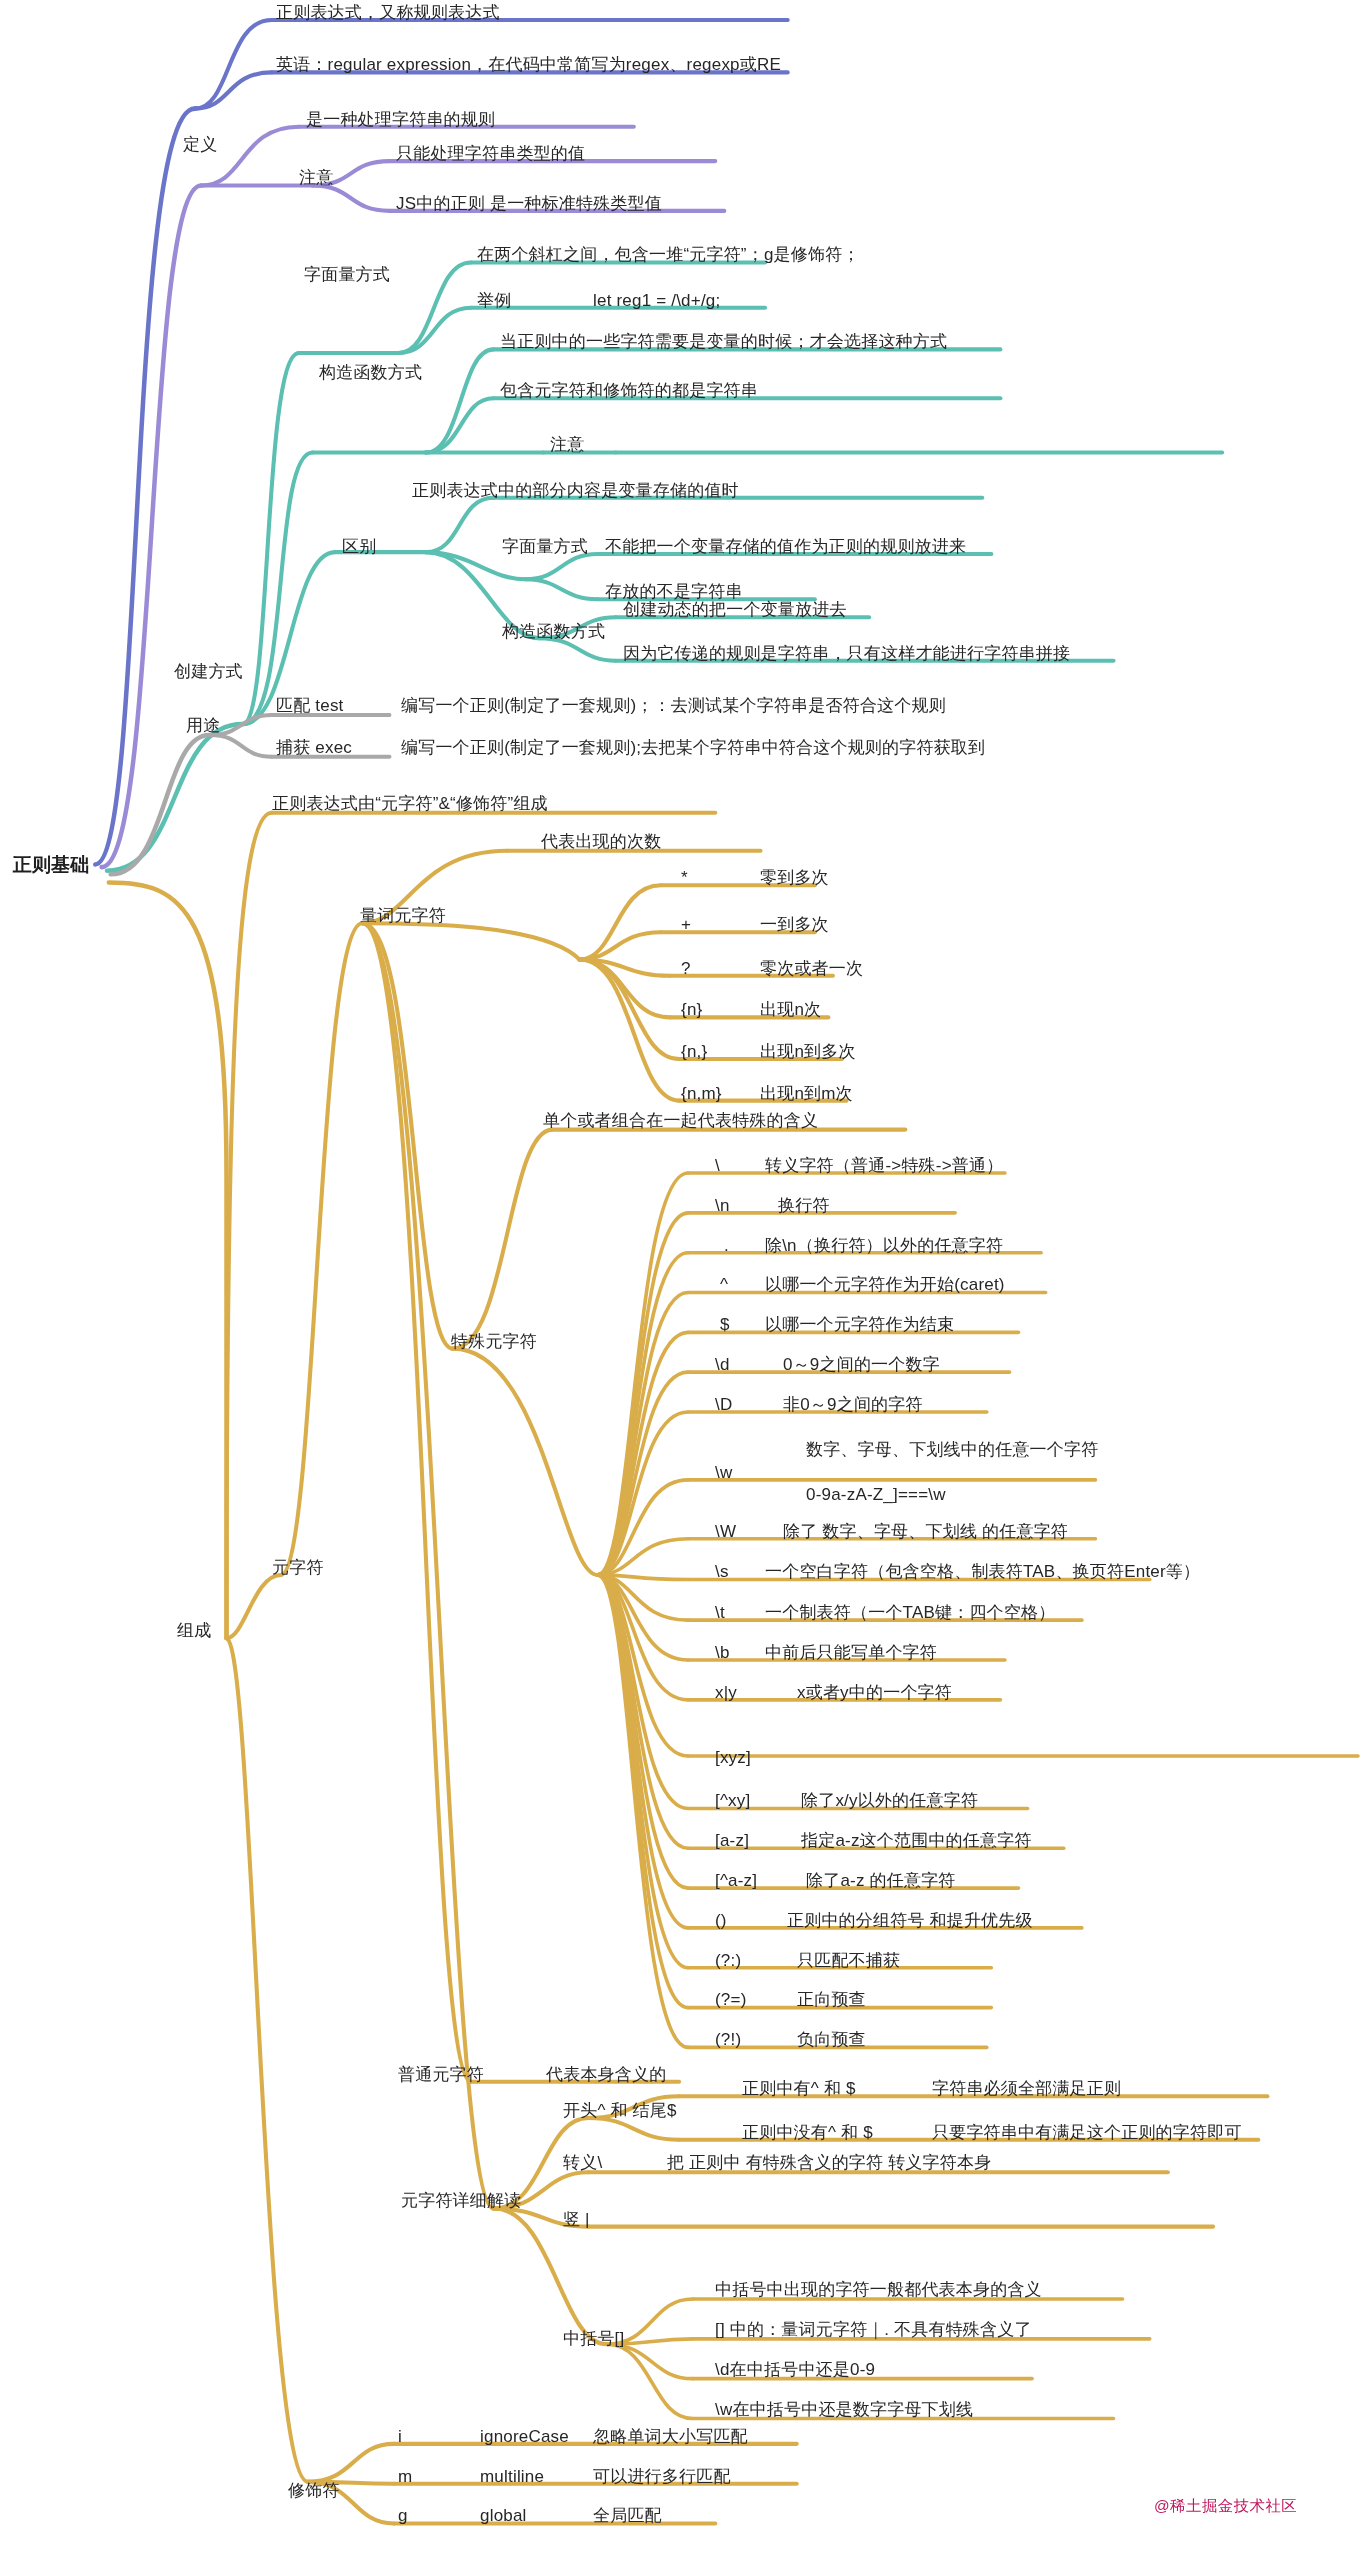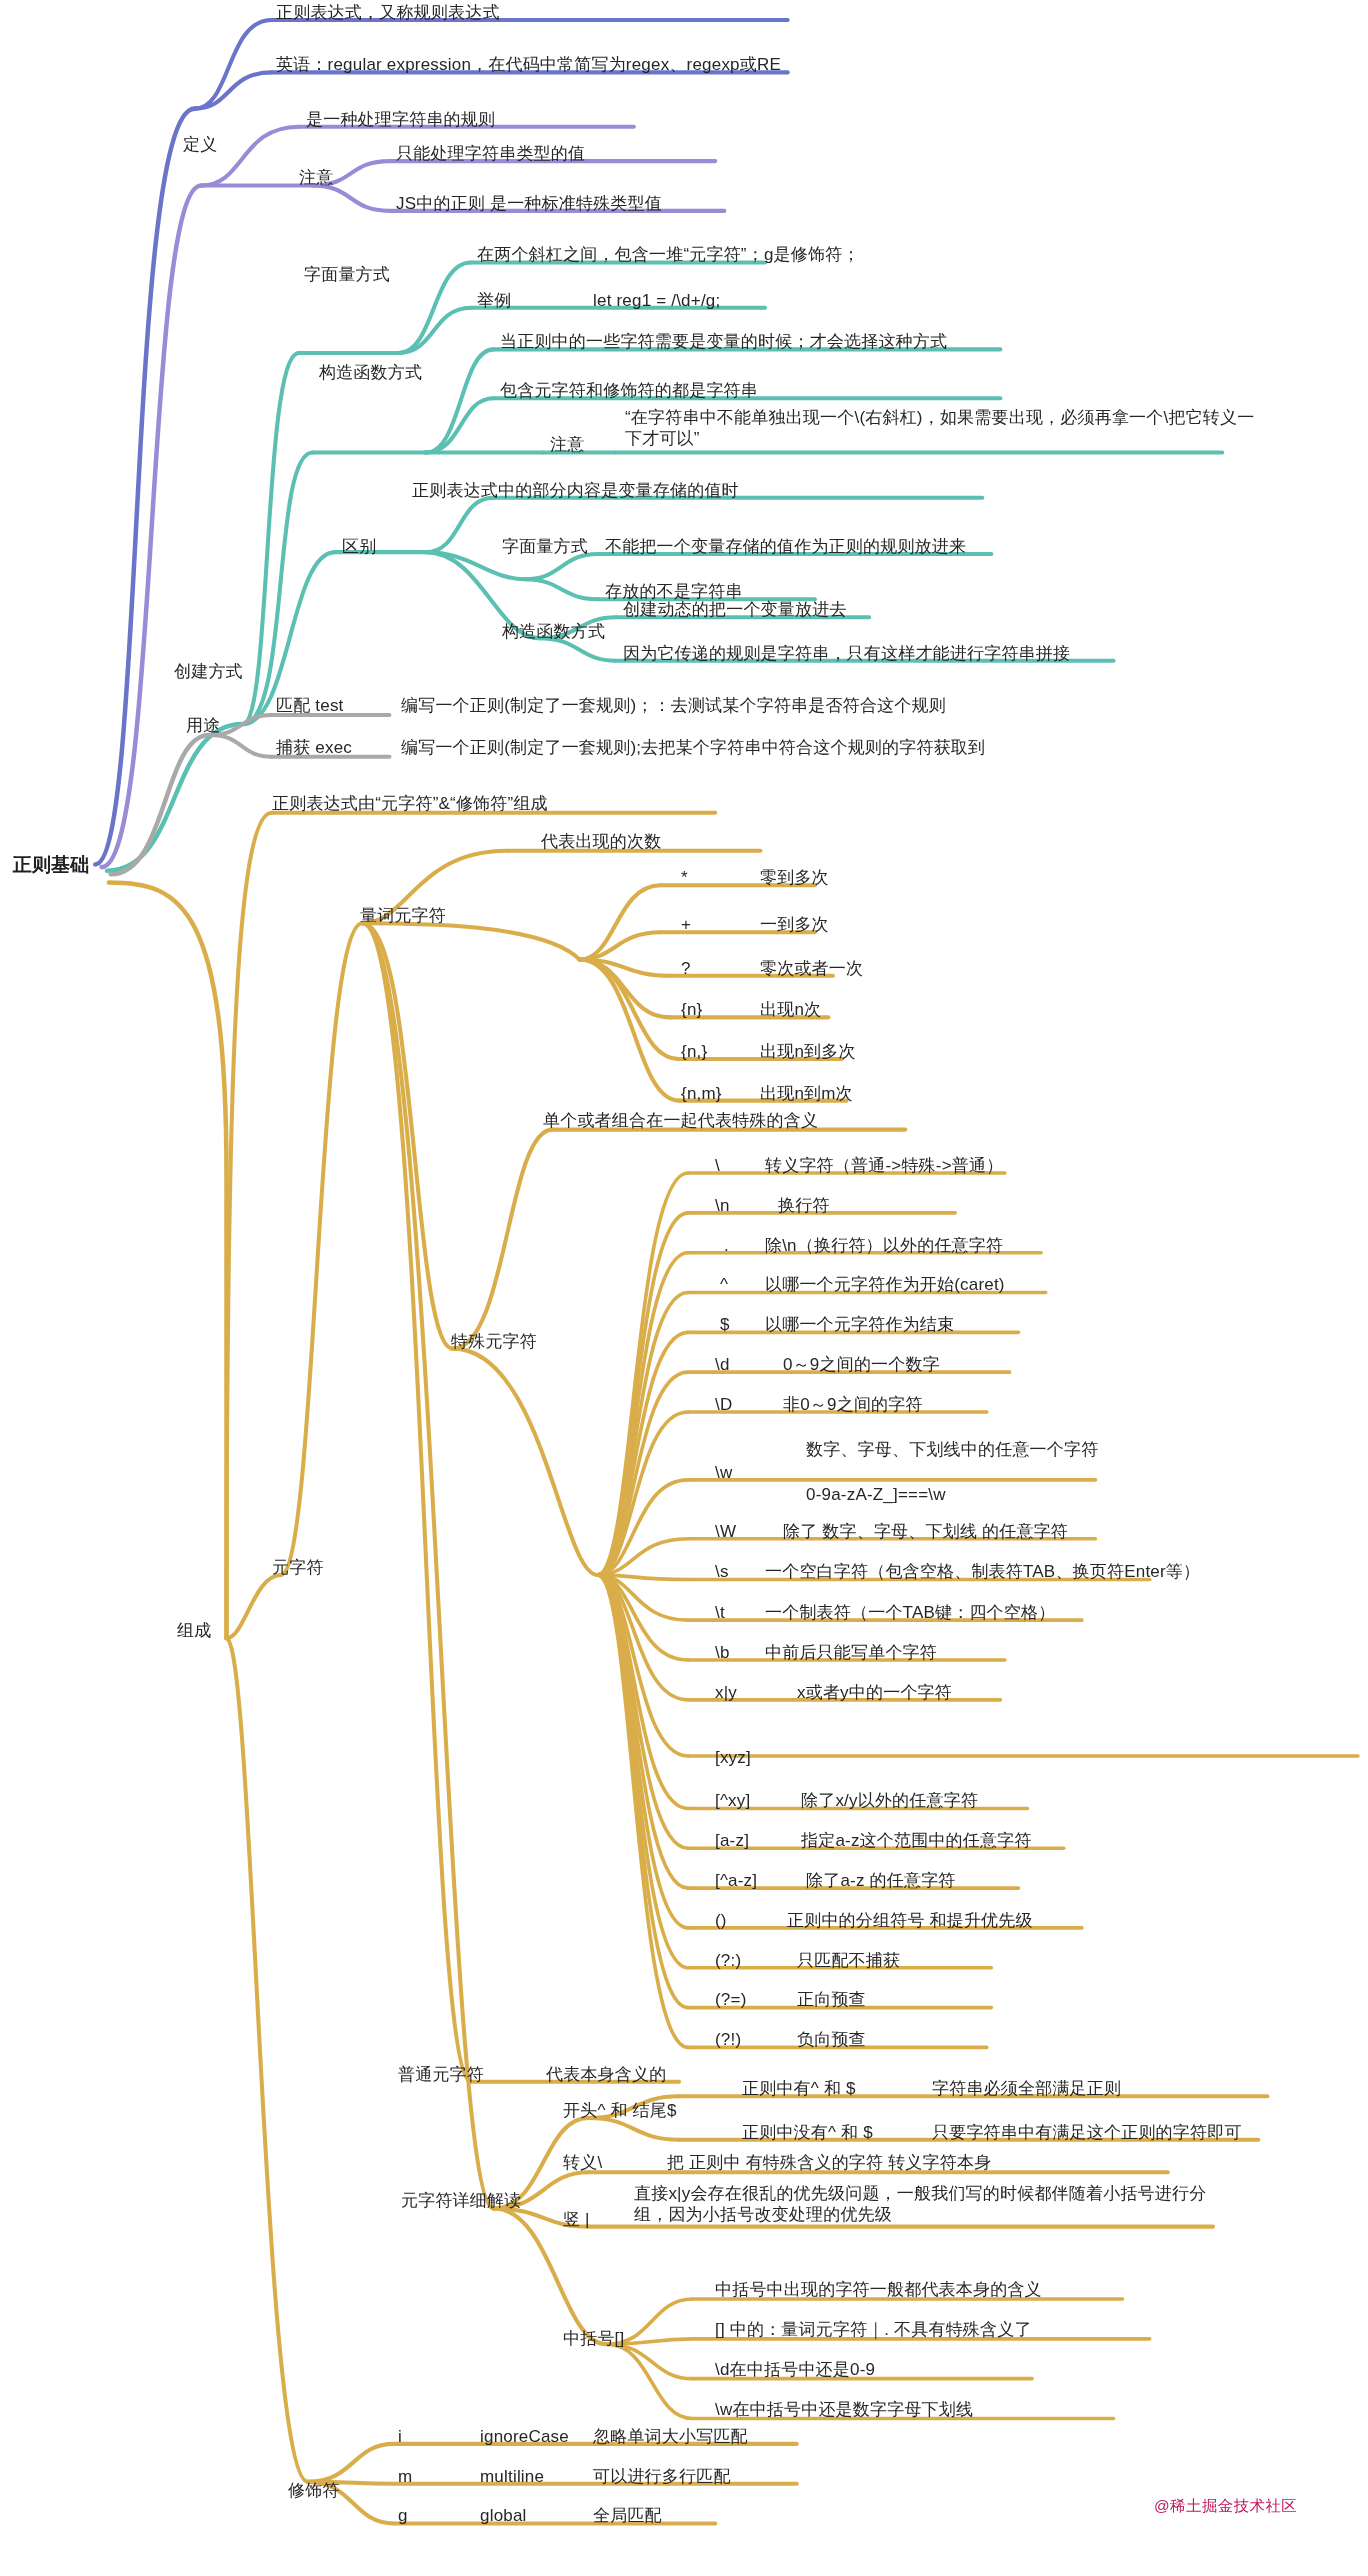--- a/index.html
+++ b/index.html
@@ -227,21 +227,20 @@
 
   <div class="node" style="left:304px;top:264px;">字面量方式</div>
   <div class="node" style="left:477px;top:244px;">在两个斜杠之间，包含一堆“元字符”；g是修饰符；</div>
   <div class="node" style="left:477px;top:290px;">举例</div>
   <div class="node mono" style="left:593px;top:290px;">let reg1 = /\d+/g;</div>
 
   <div class="node" style="left:319px;top:362px;">构造函数方式</div>
   <div class="node" style="left:500px;top:331px;">当正则中的一些字符需要是变量的时候；才会选择这种方式</div>
   <div class="node" style="left:500px;top:380px;">包含元字符和修饰符的都是字符串</div>
   <div class="node" style="left:550px;top:434px;">注意</div>
-  <div class="node wrap" style="left:625px;top:407px;width:634px;">“在字符串中不能单独出现一个\(右斜杠)，如果需要出现，必须再拿一个\把它转义一下才可以”</div>
 
   <div class="node" style="left:342px;top:536px;">区别</div>
   <div class="node" style="left:412px;top:480px;">正则表达式中的部分内容是变量存储的值时</div>
   <div class="node" style="left:502px;top:536px;">字面量方式</div>
   <div class="node" style="left:605px;top:536px;">不能把一个变量存储的值作为正则的规则放进来</div>
   <div class="node" style="left:605px;top:581px;">存放的不是字符串</div>
   <div class="node" style="left:502px;top:621px;">构造函数方式</div>
   <div class="node" style="left:623px;top:599px;">创建动态的把一个变量放进去</div>
   <div class="node" style="left:623px;top:643px;">因为它传递的规则是字符串，只有这样才能进行字符串拼接</div>
 
@@ -326,21 +325,20 @@
   <div class="node" style="left:563px;top:2100px;">开头^ 和 结尾$</div>
   <div class="node" style="left:742px;top:2078px;">正则中有^ 和 $</div>
   <div class="node" style="left:932px;top:2078px;">字符串必须全部满足正则</div>
   <div class="node" style="left:742px;top:2122px;">正则中没有^ 和 $</div>
   <div class="node" style="left:932px;top:2122px;">只要字符串中有满足这个正则的字符即可</div>
 
   <div class="node" style="left:563px;top:2152px;">转义\</div>
   <div class="node" style="left:667px;top:2152px;">把 正则中 有特殊含义的字符 转义字符本身</div>
 
   <div class="node" style="left:563px;top:2209px;">竖 |</div>
-  <div class="node wrap" style="left:634px;top:2183px;width:579px;">直接x|y会存在很乱的优先级问题，一般我们写的时候都伴随着小括号进行分组，因为小括号改变处理的优先级</div>
 
   <div class="node" style="left:563px;top:2328px;">中括号[]</div>
   <div class="node" style="left:715px;top:2279px;">中括号中出现的字符一般都代表本身的含义</div>
   <div class="node" style="left:715px;top:2319px;">[] 中的：量词元字符｜. 不具有特殊含义了</div>
   <div class="node" style="left:715px;top:2359px;">\d在中括号中还是0-9</div>
   <div class="node" style="left:715px;top:2399px;">\w在中括号中还是数字字母下划线</div>
 
   <div class="node" style="left:288px;top:2464px;margin-top:16px;">修饰符</div>
   <div class="node mono" style="left:398px;top:2426px;">i</div>
   <div class="node" style="left:480px;top:2426px;">ignoreCase</div>

